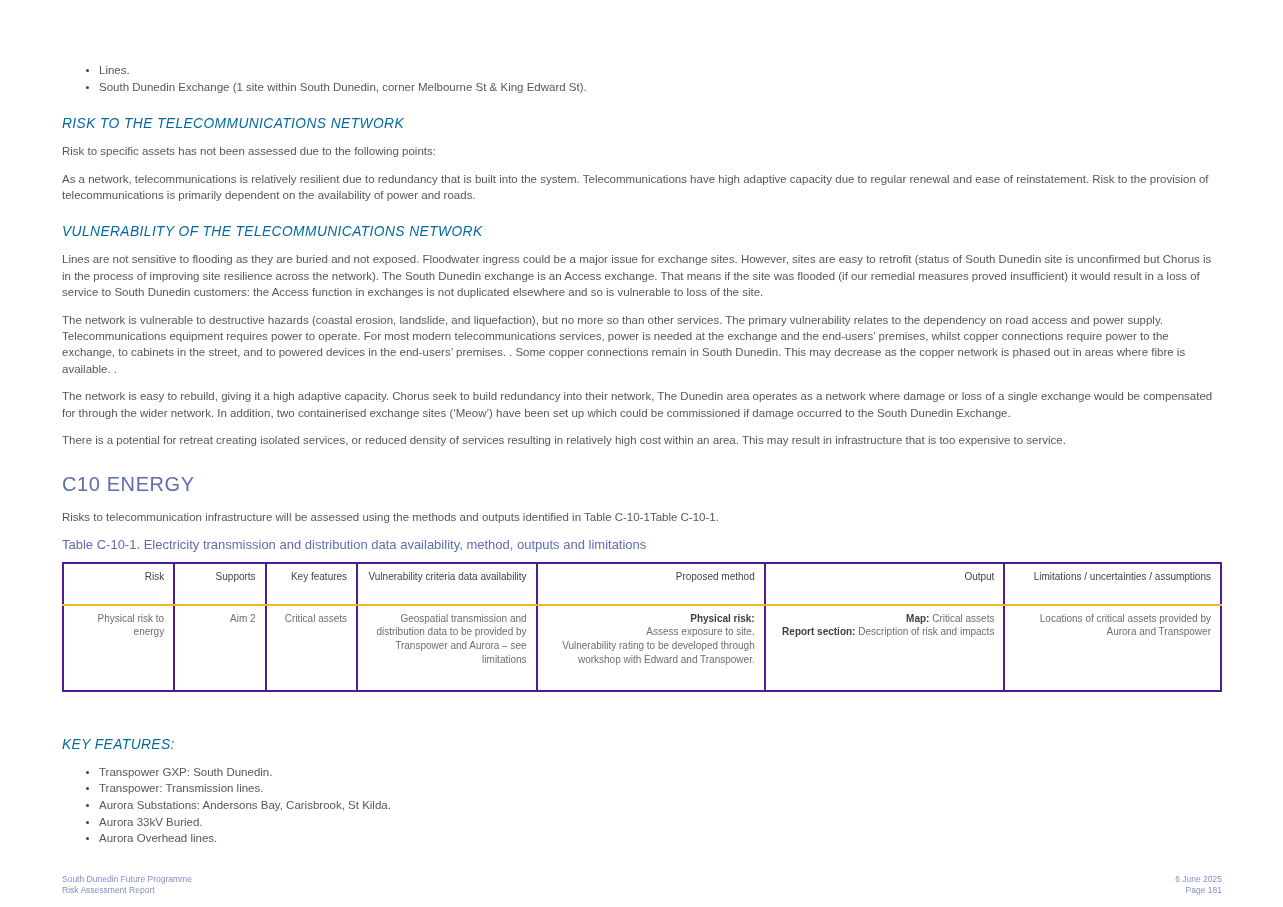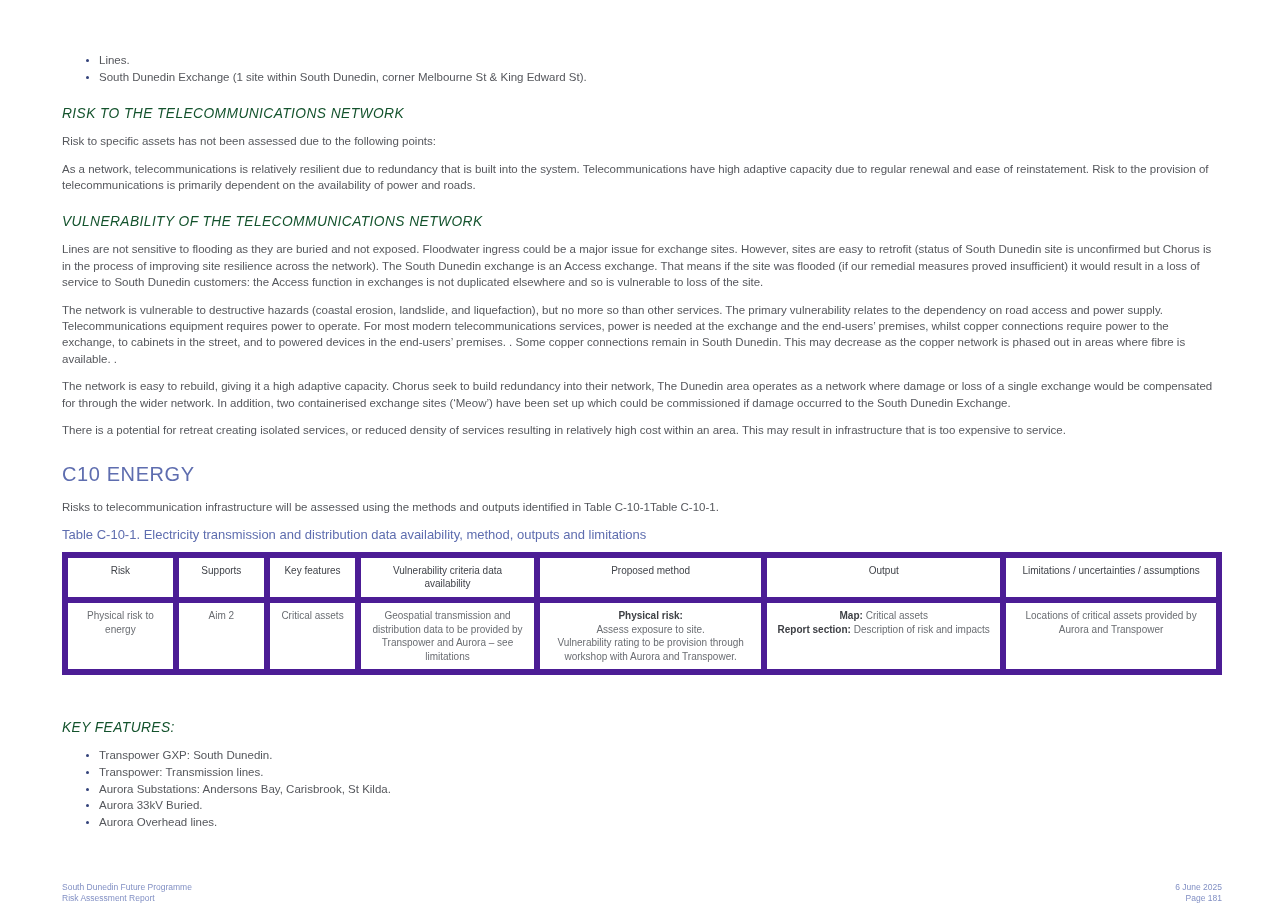--- a/index.html
+++ b/index.html
@@ -5,51 +5,51 @@
   * { margin:0; padding:0; box-sizing:border-box; }
   html,body { background:#ffffff; }
   .page {
     position:relative; width:1283px; height:907px; background:#fff;
     font-family:"Liberation Sans", sans-serif; color:#55575c; overflow:hidden;
   }
   .content { position:absolute; left:62px; right:61px; top:52px; }
 
   p { font-size:11.5px; line-height:16.4px; margin:0 0 11px; color:#55575c; }
 
-  ul.bullets { list-style:disc; padding-left:37px; margin:0 0 11px; }
+  ul.bullets { list-style:disc; padding-left:37px; margin:10px 0 11px; }
   ul.bullets li { font-size:11.5px; line-height:16.6px; color:#55575c; }
   ul.bullets li::marker { color:#33427a; font-size:10px; }
 
   h2.sub {
-    color:#14532d; font-style:italic; font-weight:normal;
+    color:#0369a1; font-style:italic; font-weight:normal;
     font-size:13.8px; letter-spacing:0.4px; margin:21px 0 12px;
   }
   h1.main {
     color:#5e6daf; font-weight:normal; font-size:20px;
     letter-spacing:0.6px; margin:25px 0 13px;
   }
   .table-caption { color:#5e6daf; font-size:13px; margin:0 0 10px; }
 
   table.data { width:100%; border-collapse:collapse; table-layout:fixed; margin:0 0 0; }
   table.data th, table.data td {
-    border:6px solid #4c1d95; padding:6px 9px 6px 9px;
-    font-size:10px; line-height:13.6px; text-align:center; vertical-align:top;
+    border:2px solid #4c1d95; padding:6px 9px 6px 9px;
+    font-size:10px; line-height:13.6px; text-align:right; vertical-align:top;
     font-weight:normal; color:#595b60; word-wrap:break-word;
   }
   table.data th { color:#404349; border-bottom:2px solid #f3b71f; height:42px; }
-  table.data td { height:70px; color:#6a6d72; }
+  table.data td { height:86px; color:#6a6d72; }
   td.strong, .lbl { font-weight:bold; color:#3e4045; }
   .cell-line { display:block; }
   col.c1{width:9.6%} col.c2{width:7.9%} col.c3{width:7.9%} col.c4{width:15.5%}
   col.c5{width:19.7%} col.c6{width:20.7%} col.c7{width:18.7%}
 
   .spacer-lg { height:24px; }
 
   .footer {
-    position:absolute; left:62px; right:61px; bottom:4px;
+    position:absolute; left:62px; right:61px; bottom:12px;
     display:flex; justify-content:space-between;
     font-size:8.5px; line-height:10.5px; color:#8290c4;
   }
   .footer .right { text-align:right; }
 </style>
 </head>
 <body>
 
 <div class="page">
   <div class="content">
@@ -96,21 +96,21 @@
       </thead>
       <tbody>
         <tr>
           <td class="strong">Physical risk to energy</td>
           <td>Aim 2</td>
           <td>Critical assets</td>
           <td>Geospatial transmission and distribution data to be provided by Transpower and Aurora – see limitations</td>
           <td>
             <span class="cell-line lbl">Physical risk:</span>
             <span class="cell-line">Assess exposure to site.</span>
-            <span class="cell-line">Vulnerability rating to be provision through workshop with Aurora and Transpower.</span>
+            <span class="cell-line">Vulnerability rating to be developed through workshop with Edward and Transpower.</span>
           </td>
           <td>
             <span class="cell-line"><span class="lbl">Map:</span><span> Critical assets</span></span>
             <span class="cell-line"><span class="lbl">Report section:</span><span> Description of risk and impacts</span></span>
           </td>
           <td>Locations of critical assets provided by Aurora and Transpower</td>
         </tr>
       </tbody>
     </table>
 

